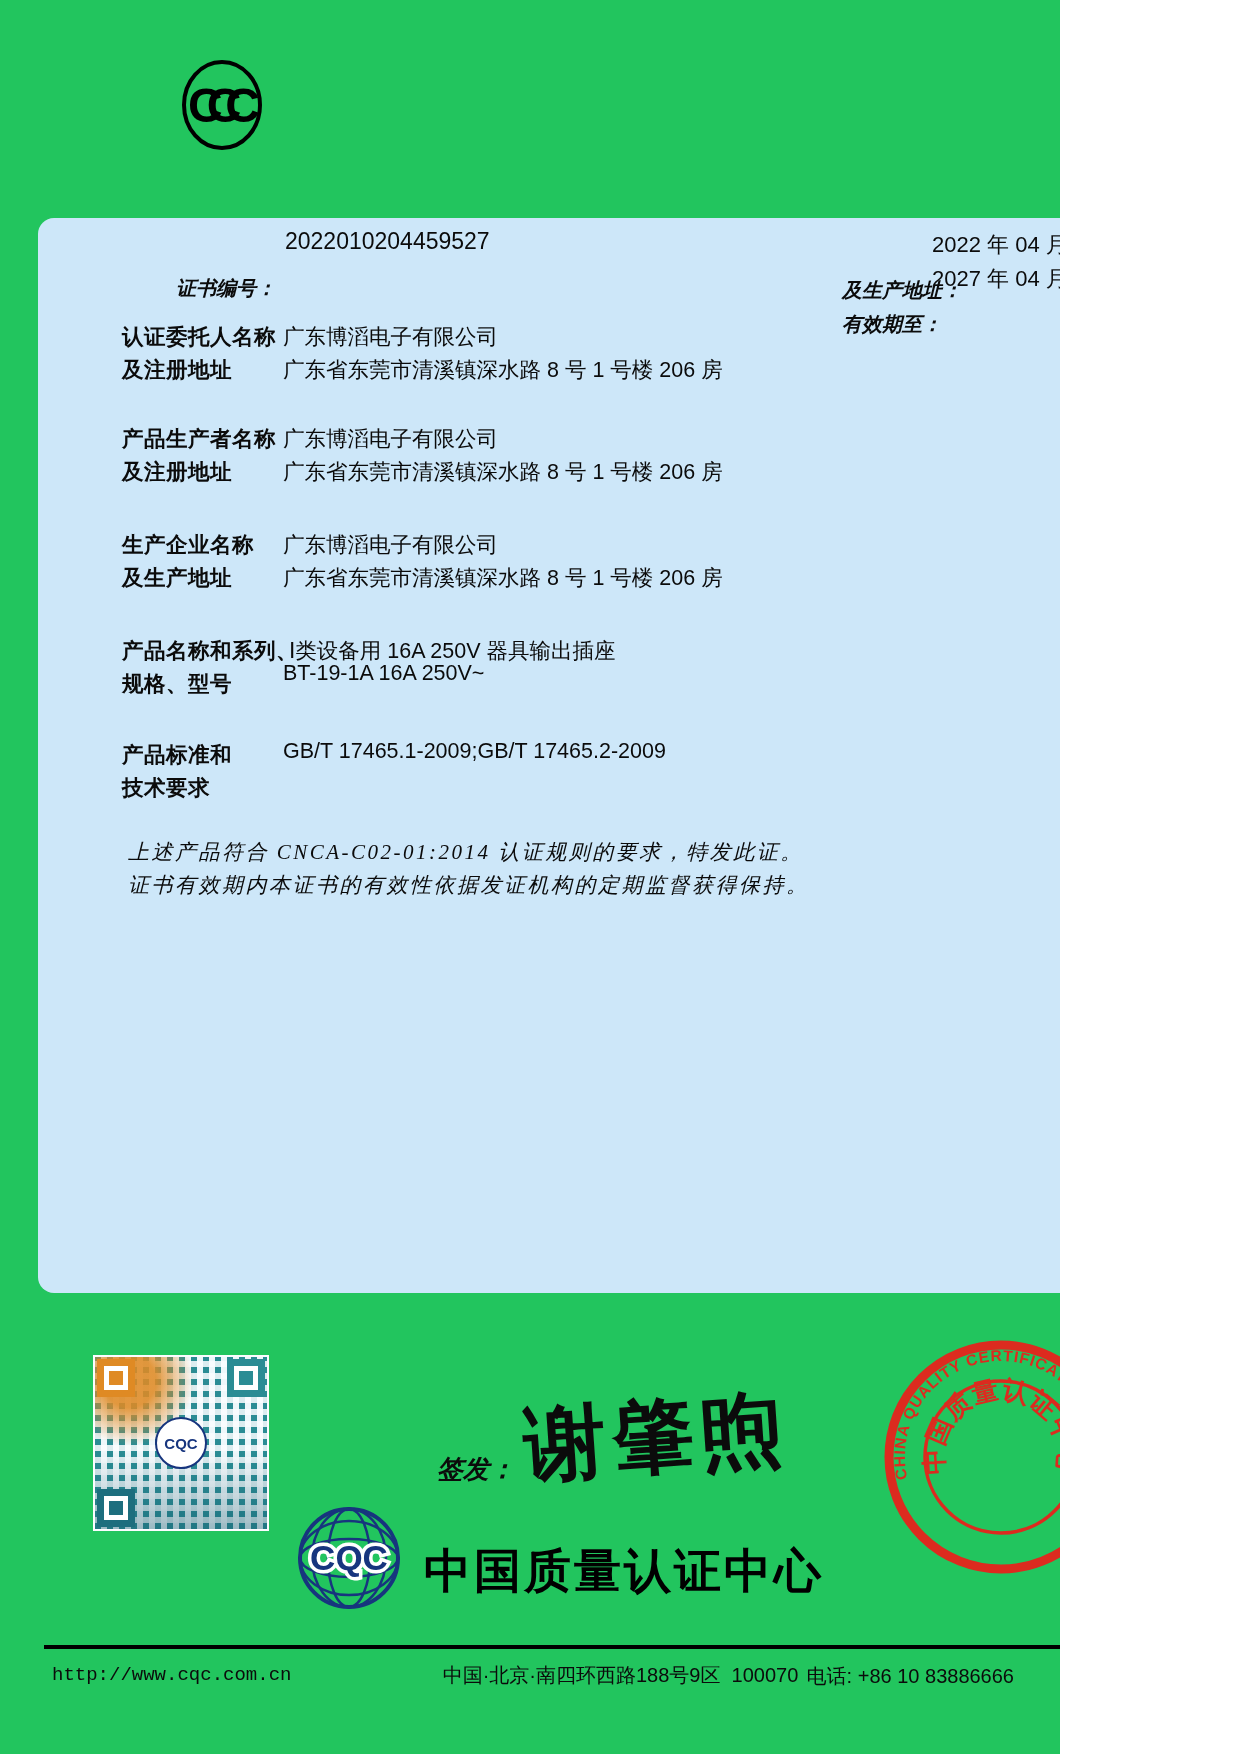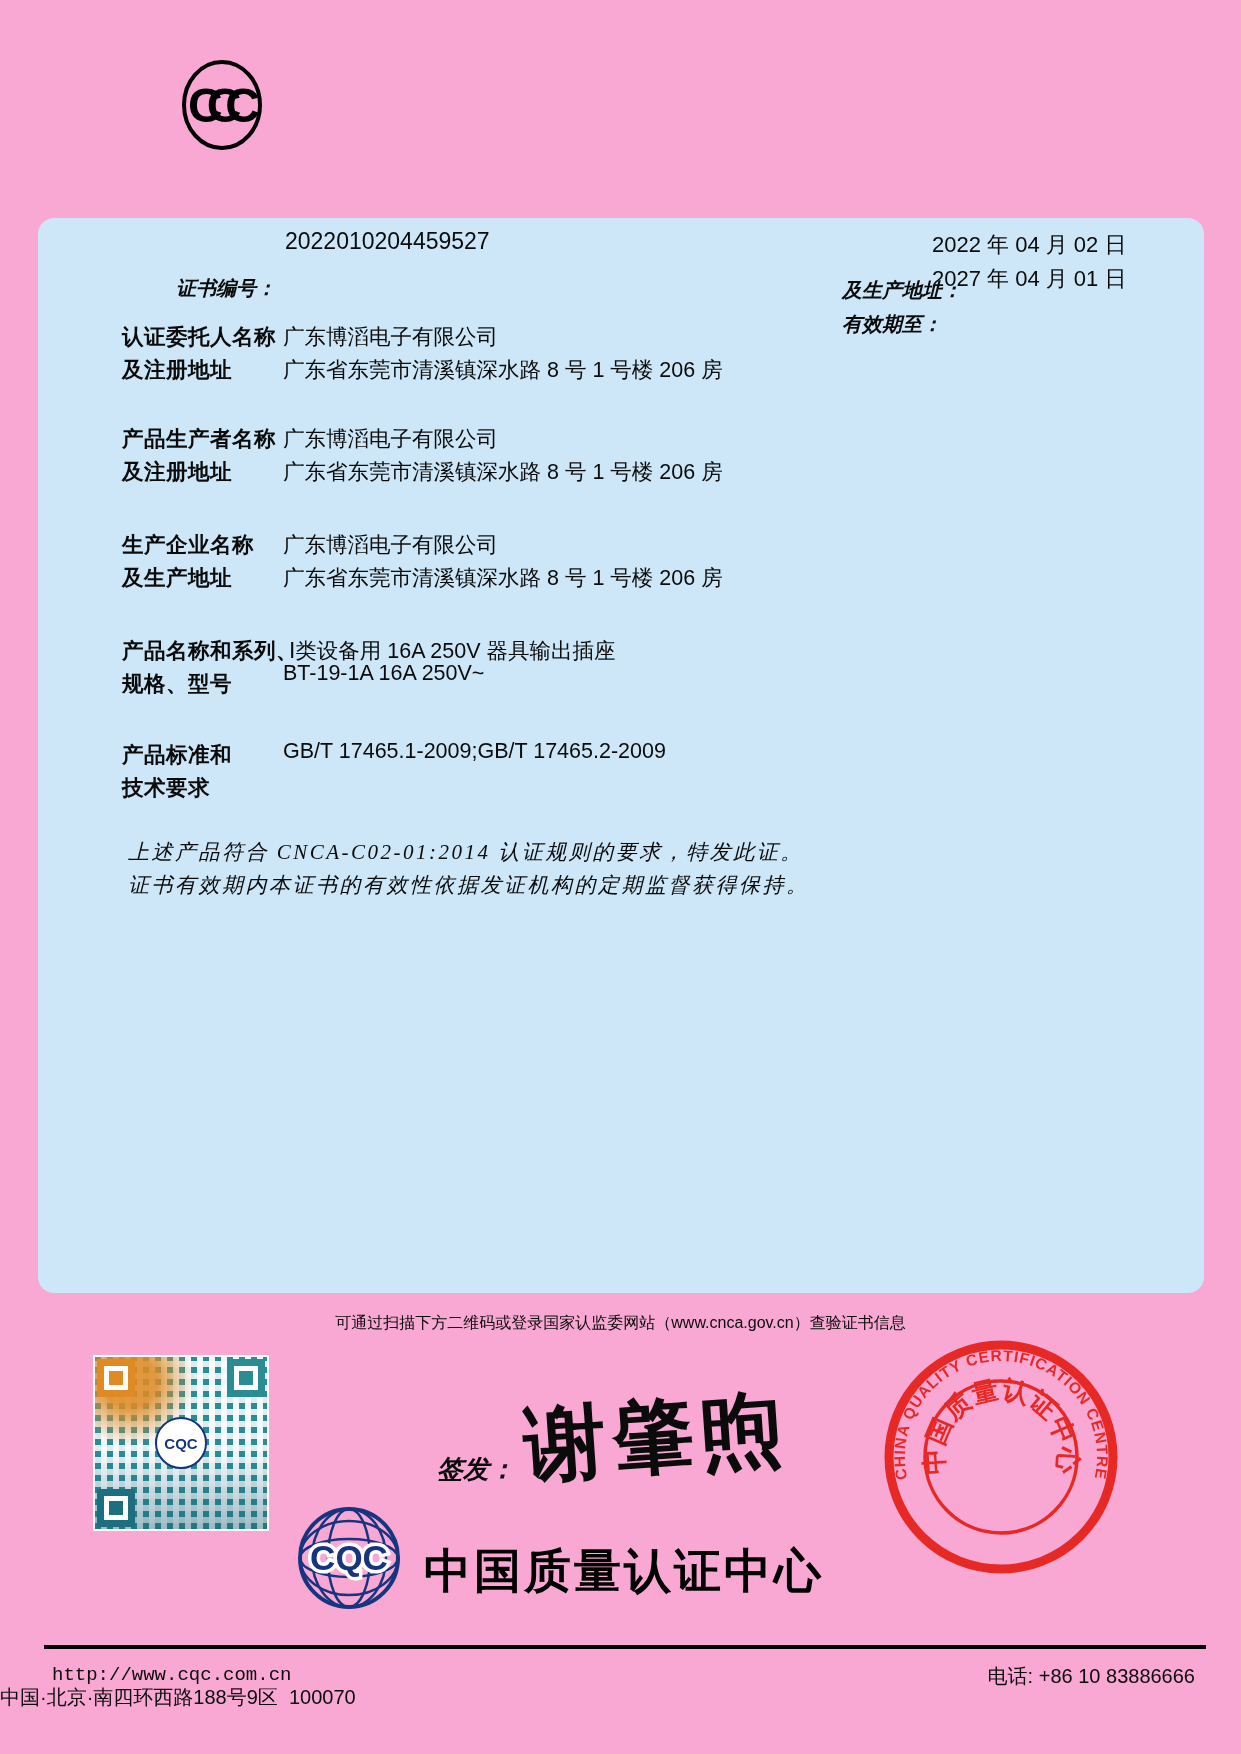--- a/index.html
+++ b/index.html
@@ -1,16 +1,16 @@
 <!DOCTYPE html>
 <html><head>
 <meta charset="utf-8">
 <style>
   html,body{margin:0;padding:0;}
-  .page{position:relative;width:1241px;height:1754px;background:#f9a8d4;overflow:hidden;
+  .page{position:relative;width:1060px;height:1754px;background:#22c55e;overflow:hidden;
         font-family:"Liberation Sans","DejaVu Sans",sans-serif;color:#0b0b0b;}
   .abs{position:absolute;white-space:pre;}
   .panel{position:absolute;left:38px;top:218px;width:1166px;height:1075px;
          background:#cde7f9;border-radius:16px;}
   
   .ccc-logo{position:absolute;left:181px;top:58px;width:82px;height:94px;}
   .title{position:absolute;left:283px;top:70px;font-size:50px;font-weight:700;
          letter-spacing:1px;color:#000;white-space:pre;}
   
   .kai{font-family:"Liberation Serif","DejaVu Serif",serif;font-style:italic;font-weight:700;}
@@ -47,21 +47,21 @@
     font-family:"Liberation Serif","DejaVu Serif",serif;transform:rotate(-4deg);
     transform-origin:left center;white-space:pre;}
   
   .seal{position:absolute;left:880px;top:1336px;width:242px;height:242px;opacity:.95;}
   
   .cqc-globe{position:absolute;left:296px;top:1505px;width:106px;height:106px;}
   .cqc-name{left:424px;top:1540px;font-size:47px;font-weight:700;letter-spacing:3px;color:#000;}
   
   .rule{position:absolute;left:44px;top:1645px;width:1162px;height:4px;background:#000;}
   .f-web{left:52px;top:1664px;font-family:"Liberation Mono","DejaVu Sans Mono",monospace;font-size:19px;}
-  .f-addr{left:0;top:1662px;width:1241px;font-size:20px;margin-top:22px;}
+  .f-addr{left:0;top:1662px;width:1241px;text-align:center;font-size:20px;}
   .f-phone{right:46px;top:1663px;font-size:20px;}
 </style>
 </head>
 <body>
 
 <div class="page">
 
   <svg class="ccc-logo" viewBox="0 0 82 92">
     <ellipse cx="41" cy="46" rx="38" ry="43" fill="none" stroke="#000" stroke-width="4"></ellipse>
     <text x="7" y="63" font-size="48" font-weight="bold" letter-spacing="-16" fill="#000">CCC</text>
@@ -97,21 +97,20 @@
   <div class="abs fv" style="top:661px">BT-19-1A 16A 250V~</div>
 
   <div class="abs fl" style="top:740px">产品标准和</div>
   <div class="abs fl" style="top:773px">技术要求</div>
   <div class="abs fv" style="top:739px">GB/T 17465.1-2009;GB/T 17465.2-2009</div>
   <div class="abs fv" style="top:764px"></div>
 
   <div class="abs stmt" style="top:838px">上述产品符合 CNCA-C02-01:2014 认证规则的要求，特发此证。</div>
   <div class="abs stmt" style="top:871px">证书有效期内本证书的有效性依据发证机构的定期监督获得保持。</div>
 
-  <div class="abs note">可通过扫描下方二维码或登录国家认监委网站（www.cnca.gov.cn）查验证书信息</div>
 
   <div class="qr">
     <div class="qr-pattern"></div>
     <div class="fd tl"></div>
     <div class="fd tr"></div>
     <div class="fd bl"></div>
     <div class="qr-center">CQC</div>
   </div>
 
   <div class="abs kai sig-label">签发：</div>

